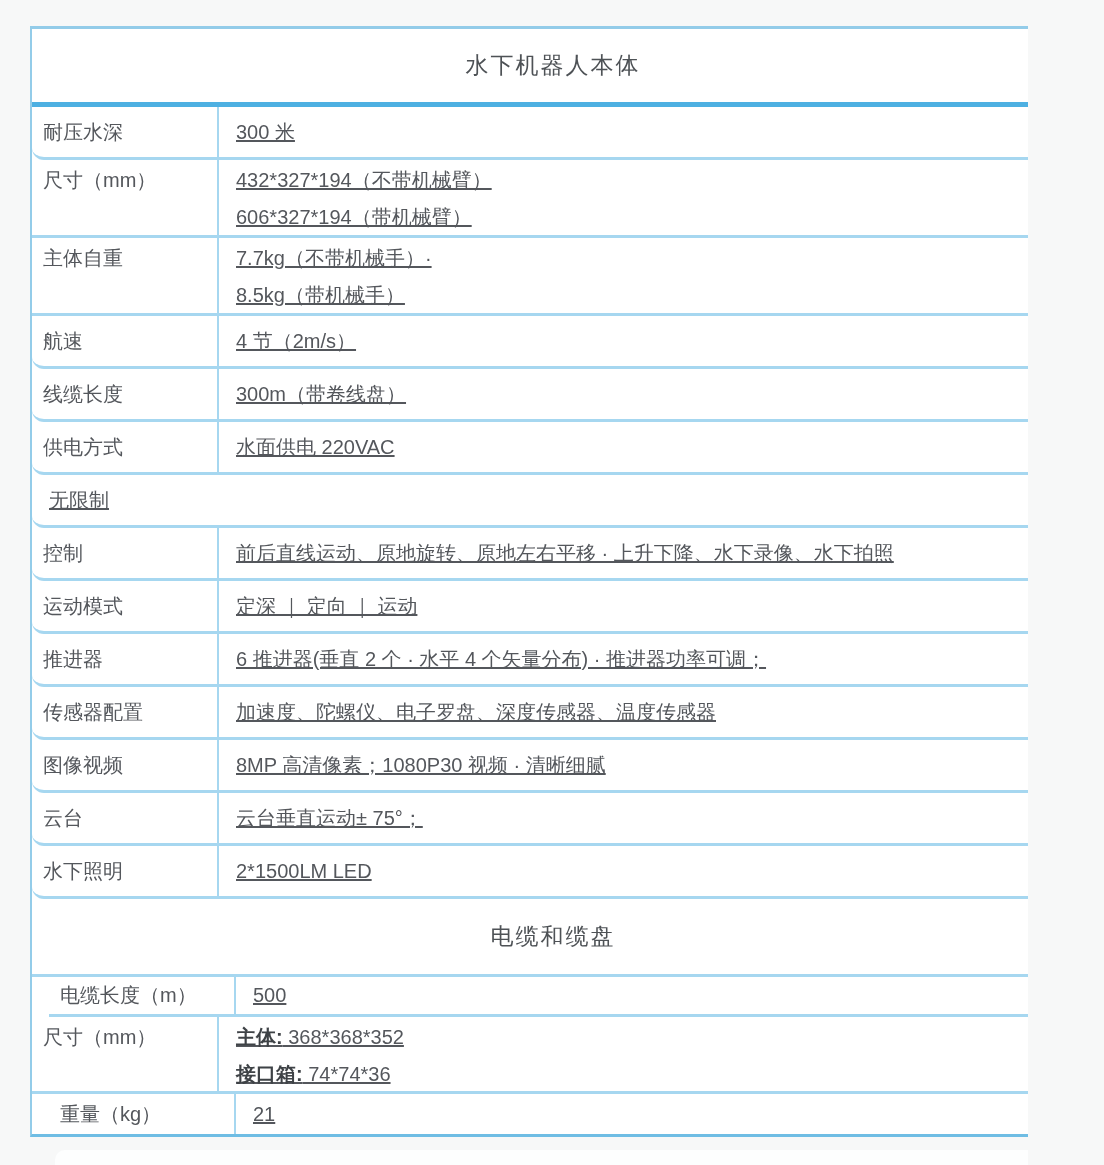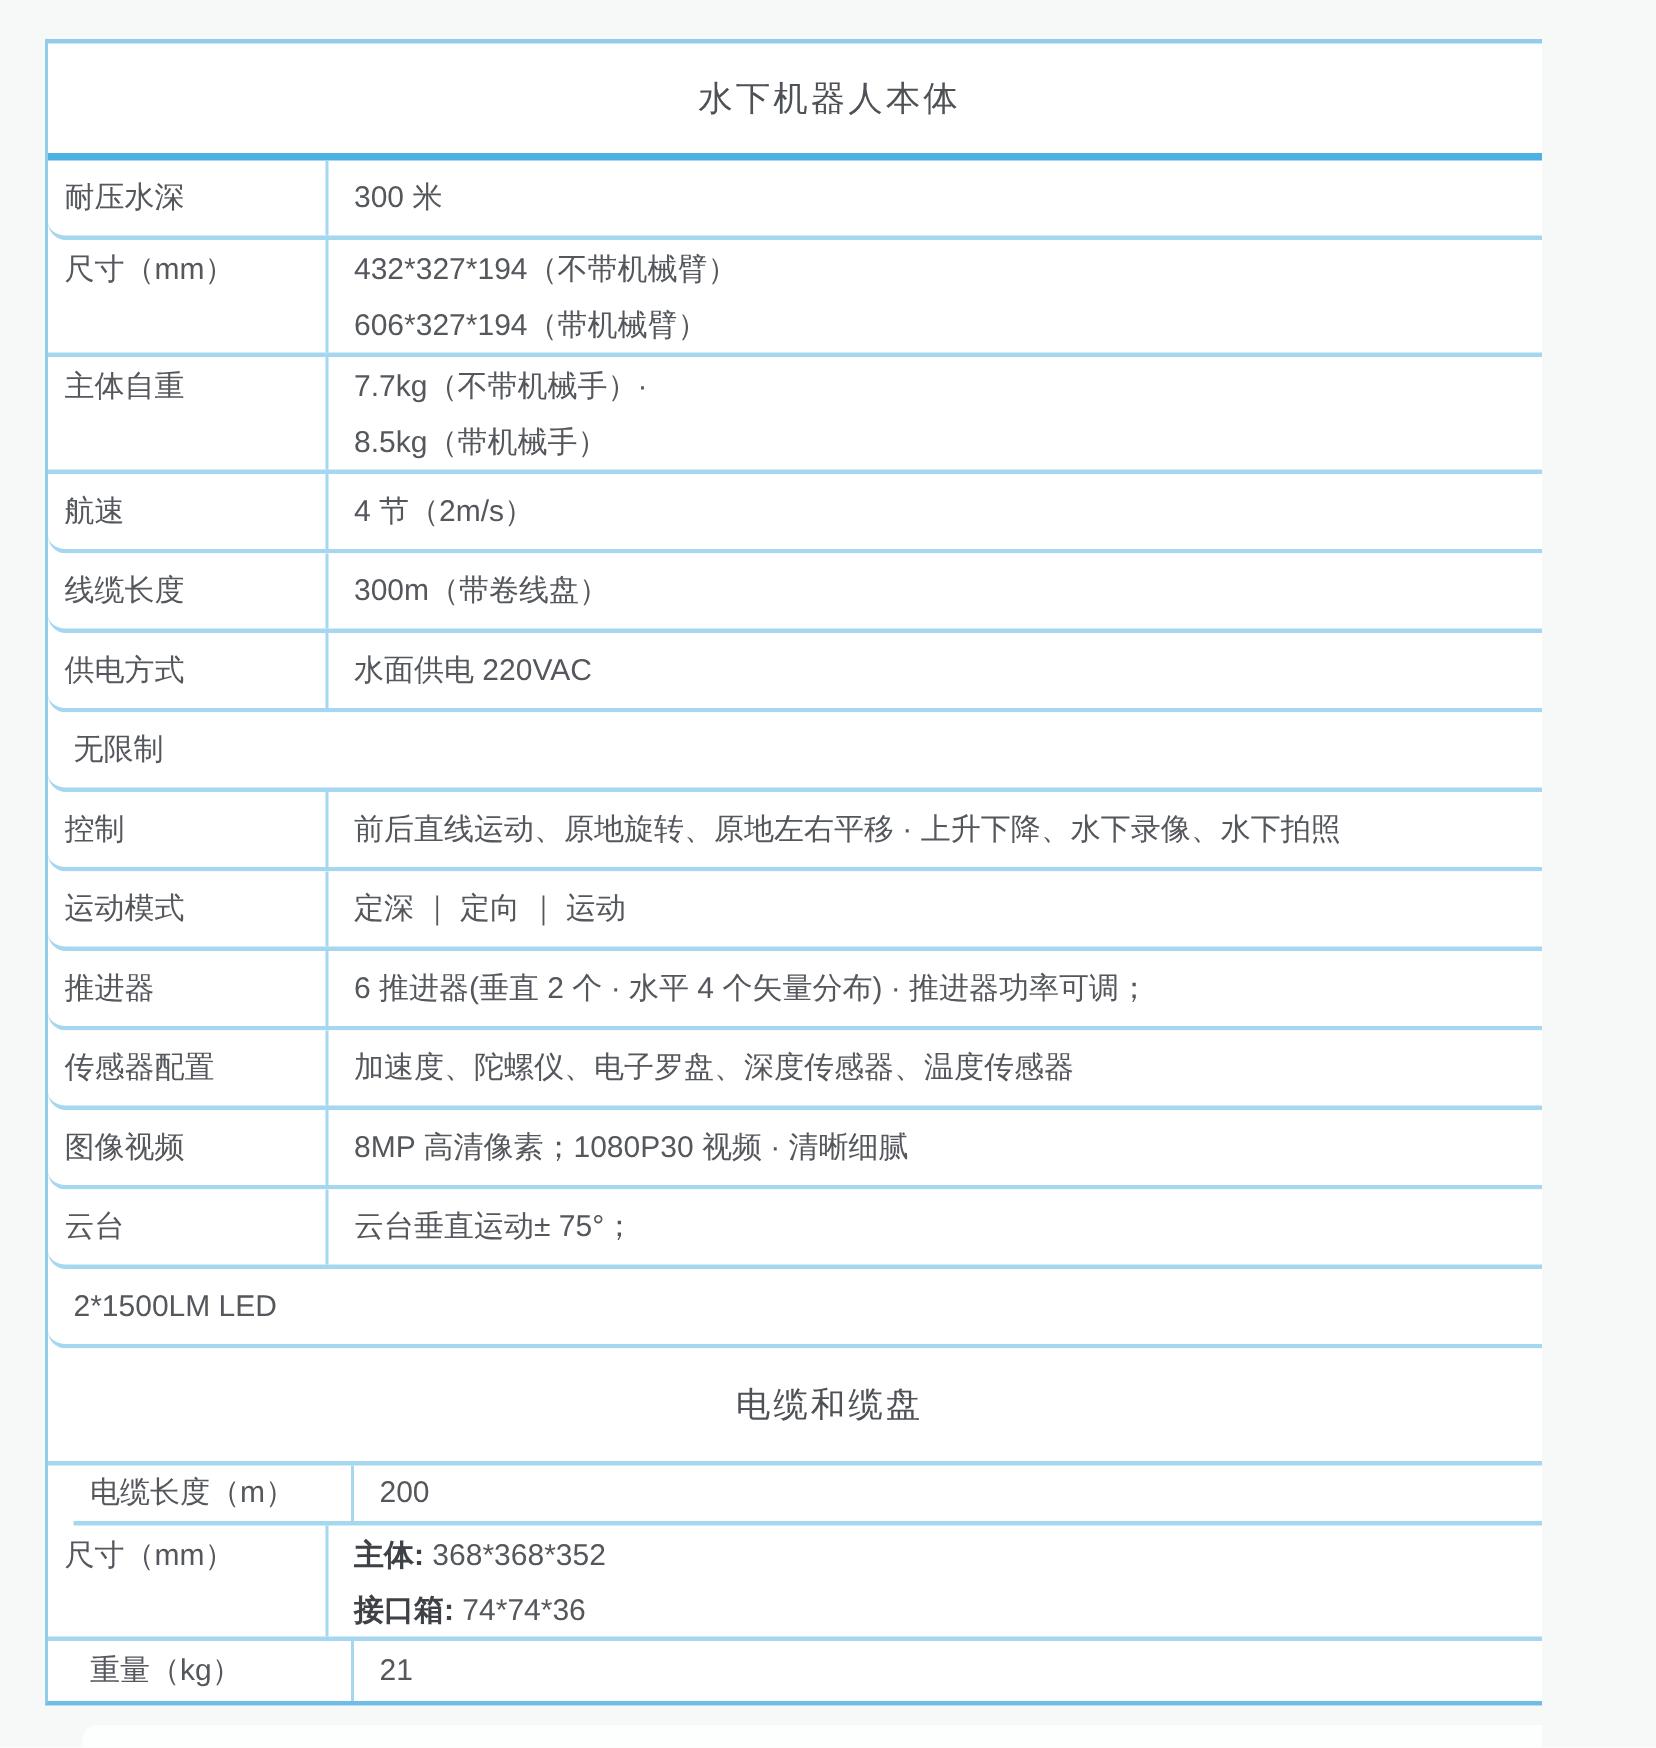--- a/index.html
+++ b/index.html
@@ -21,21 +21,21 @@
   .section-header {
     display:flex; align-items:center; justify-content:center;
     font-size:23px; color:#4e5256; letter-spacing:2px;
   }
   .section-header.first { height:78px; border-bottom:5px solid var(--border-strong,#4db0e2); }
   .section-header.second { height:78px; border-bottom:3px solid var(--border-thin,#a6d7f0); }
   .spec-row { display:flex; align-items:stretch; border-bottom:3px solid var(--border-thin,#a6d7f0); }
   .rows.sec1 .spec-row:last-child { border-bottom:none; }
   .cell { display:flex; flex-direction:column; justify-content:center; line-height:37px; font-size:20px; }
   .label-cell { width:187px; flex:0 0 187px; padding-left:11px; border-right:2px solid var(--border-thin,#a6d7f0); }
-  .value-cell { flex:1 1 auto; padding-left:17px; padding-right:12px; }
+  .value-cell { flex:1 1 auto; padding-left:17px; padding-right:12px;text-decoration:underline; }
   .sec0 .lines-1 { height:53px;border-radius:12px; }
   .sec0 .lines-2 { height:78px; }
   .sec1 .lines-1 { height:40px;margin-left:17px; }
   .sec1 .lines-2 { height:77px; }
   .lines-2 .cell { justify-content:flex-start; padding-top:2px; }
   .value-line { white-space:nowrap; }
   .vbold { font-weight:bold; color:#3e4246;margin-top:32px; }
   .below-strip {
     position:absolute; left:55px; top:1150px; width:995px; height:30px;
     background:#fdfefe; border-radius:10px 10px 0 0;
@@ -121,31 +121,32 @@
             <div class="value-line">8MP 高清像素；1080P30 视频 · 清晰细腻</div>
           </div>
         </div>
         <div class="spec-row lines-1">
           <div class="cell label-cell">云台</div>
           <div class="cell value-cell">
             <div class="value-line">云台垂直运动± 75°；</div>
           </div>
         </div>
         <div class="spec-row lines-1">
+          <div class="cell label-cell">水下照明</div>
           <div class="cell value-cell">
             <div class="value-line">2*1500LM LED</div>
           </div>
         </div>
       </div>
     <div class="section-header second">电缆和缆盘</div>
     <div class="rows sec1">
         <div class="spec-row lines-1">
           <div class="cell label-cell">电缆长度（m）</div>
           <div class="cell value-cell">
-            <div class="value-line">200</div>
+            <div class="value-line">500</div>
           </div>
         </div>
         <div class="spec-row lines-2">
           <div class="cell label-cell">尺寸（mm）</div>
           <div class="cell value-cell">
             <div class="value-line"><span class="vbold">主体:</span>  368*368*352</div>
             <div class="value-line"><span class="vbold">接口箱:</span>  74*74*36</div>
           </div>
         </div>
         <div class="spec-row lines-1">

